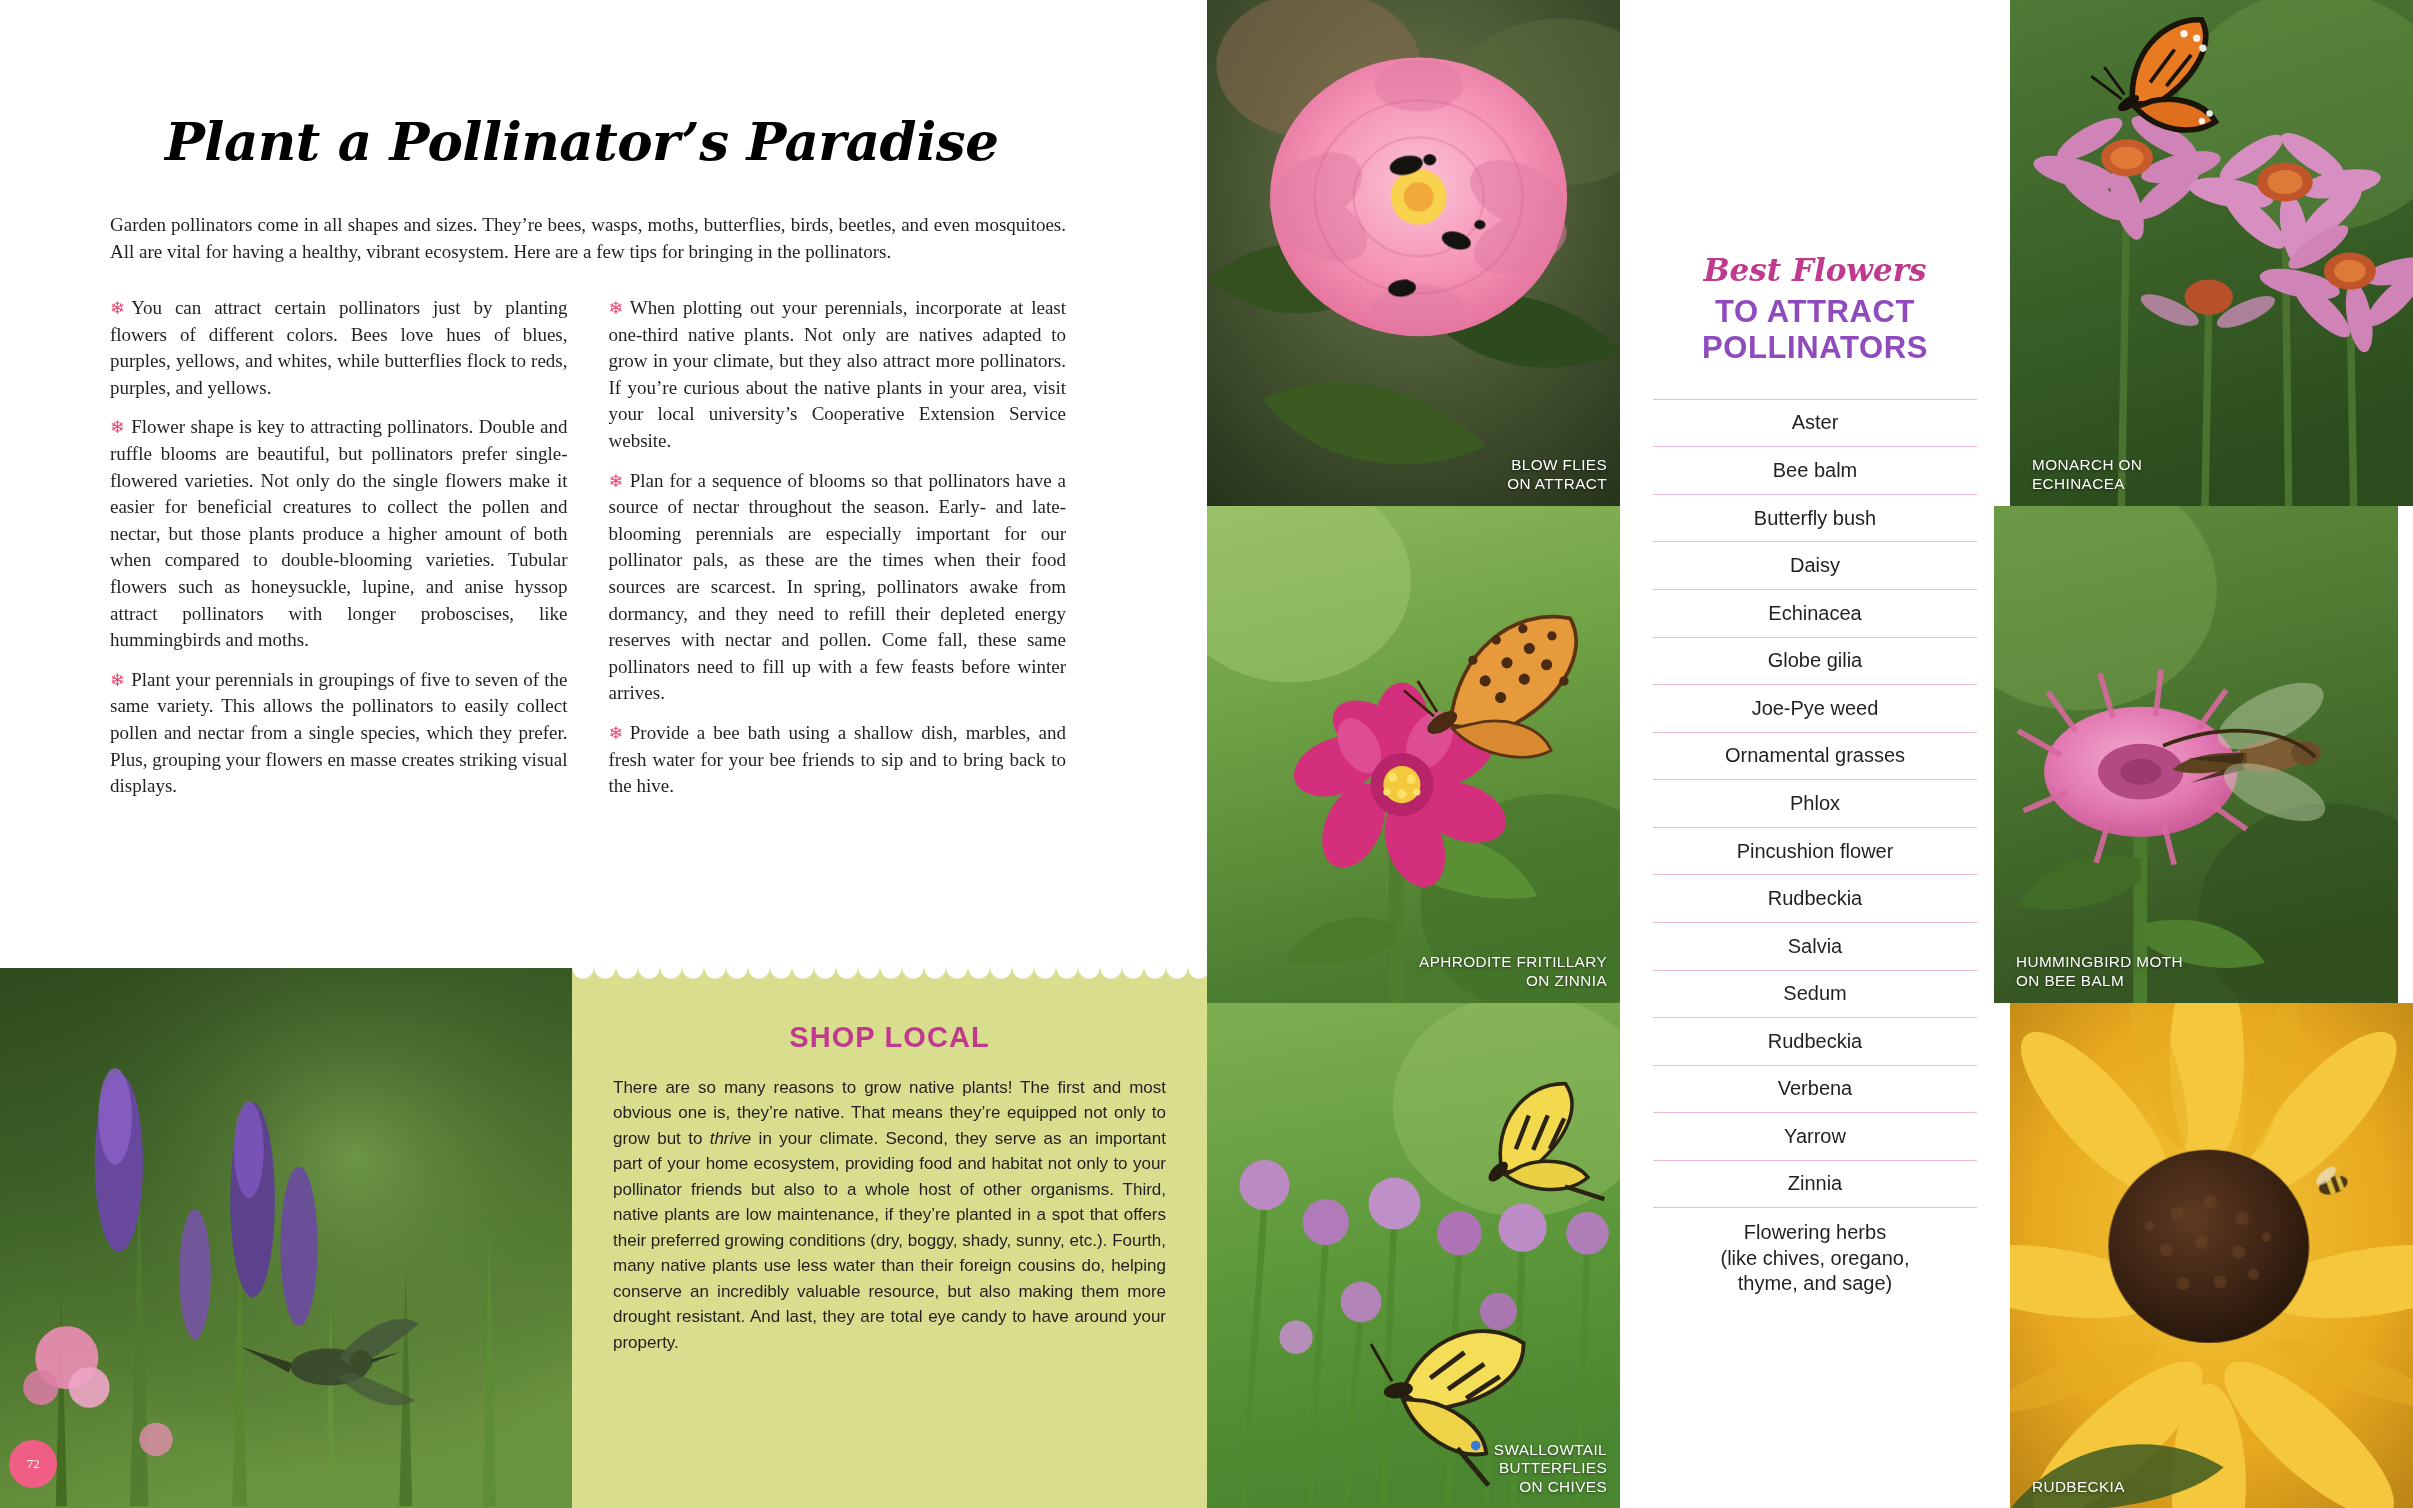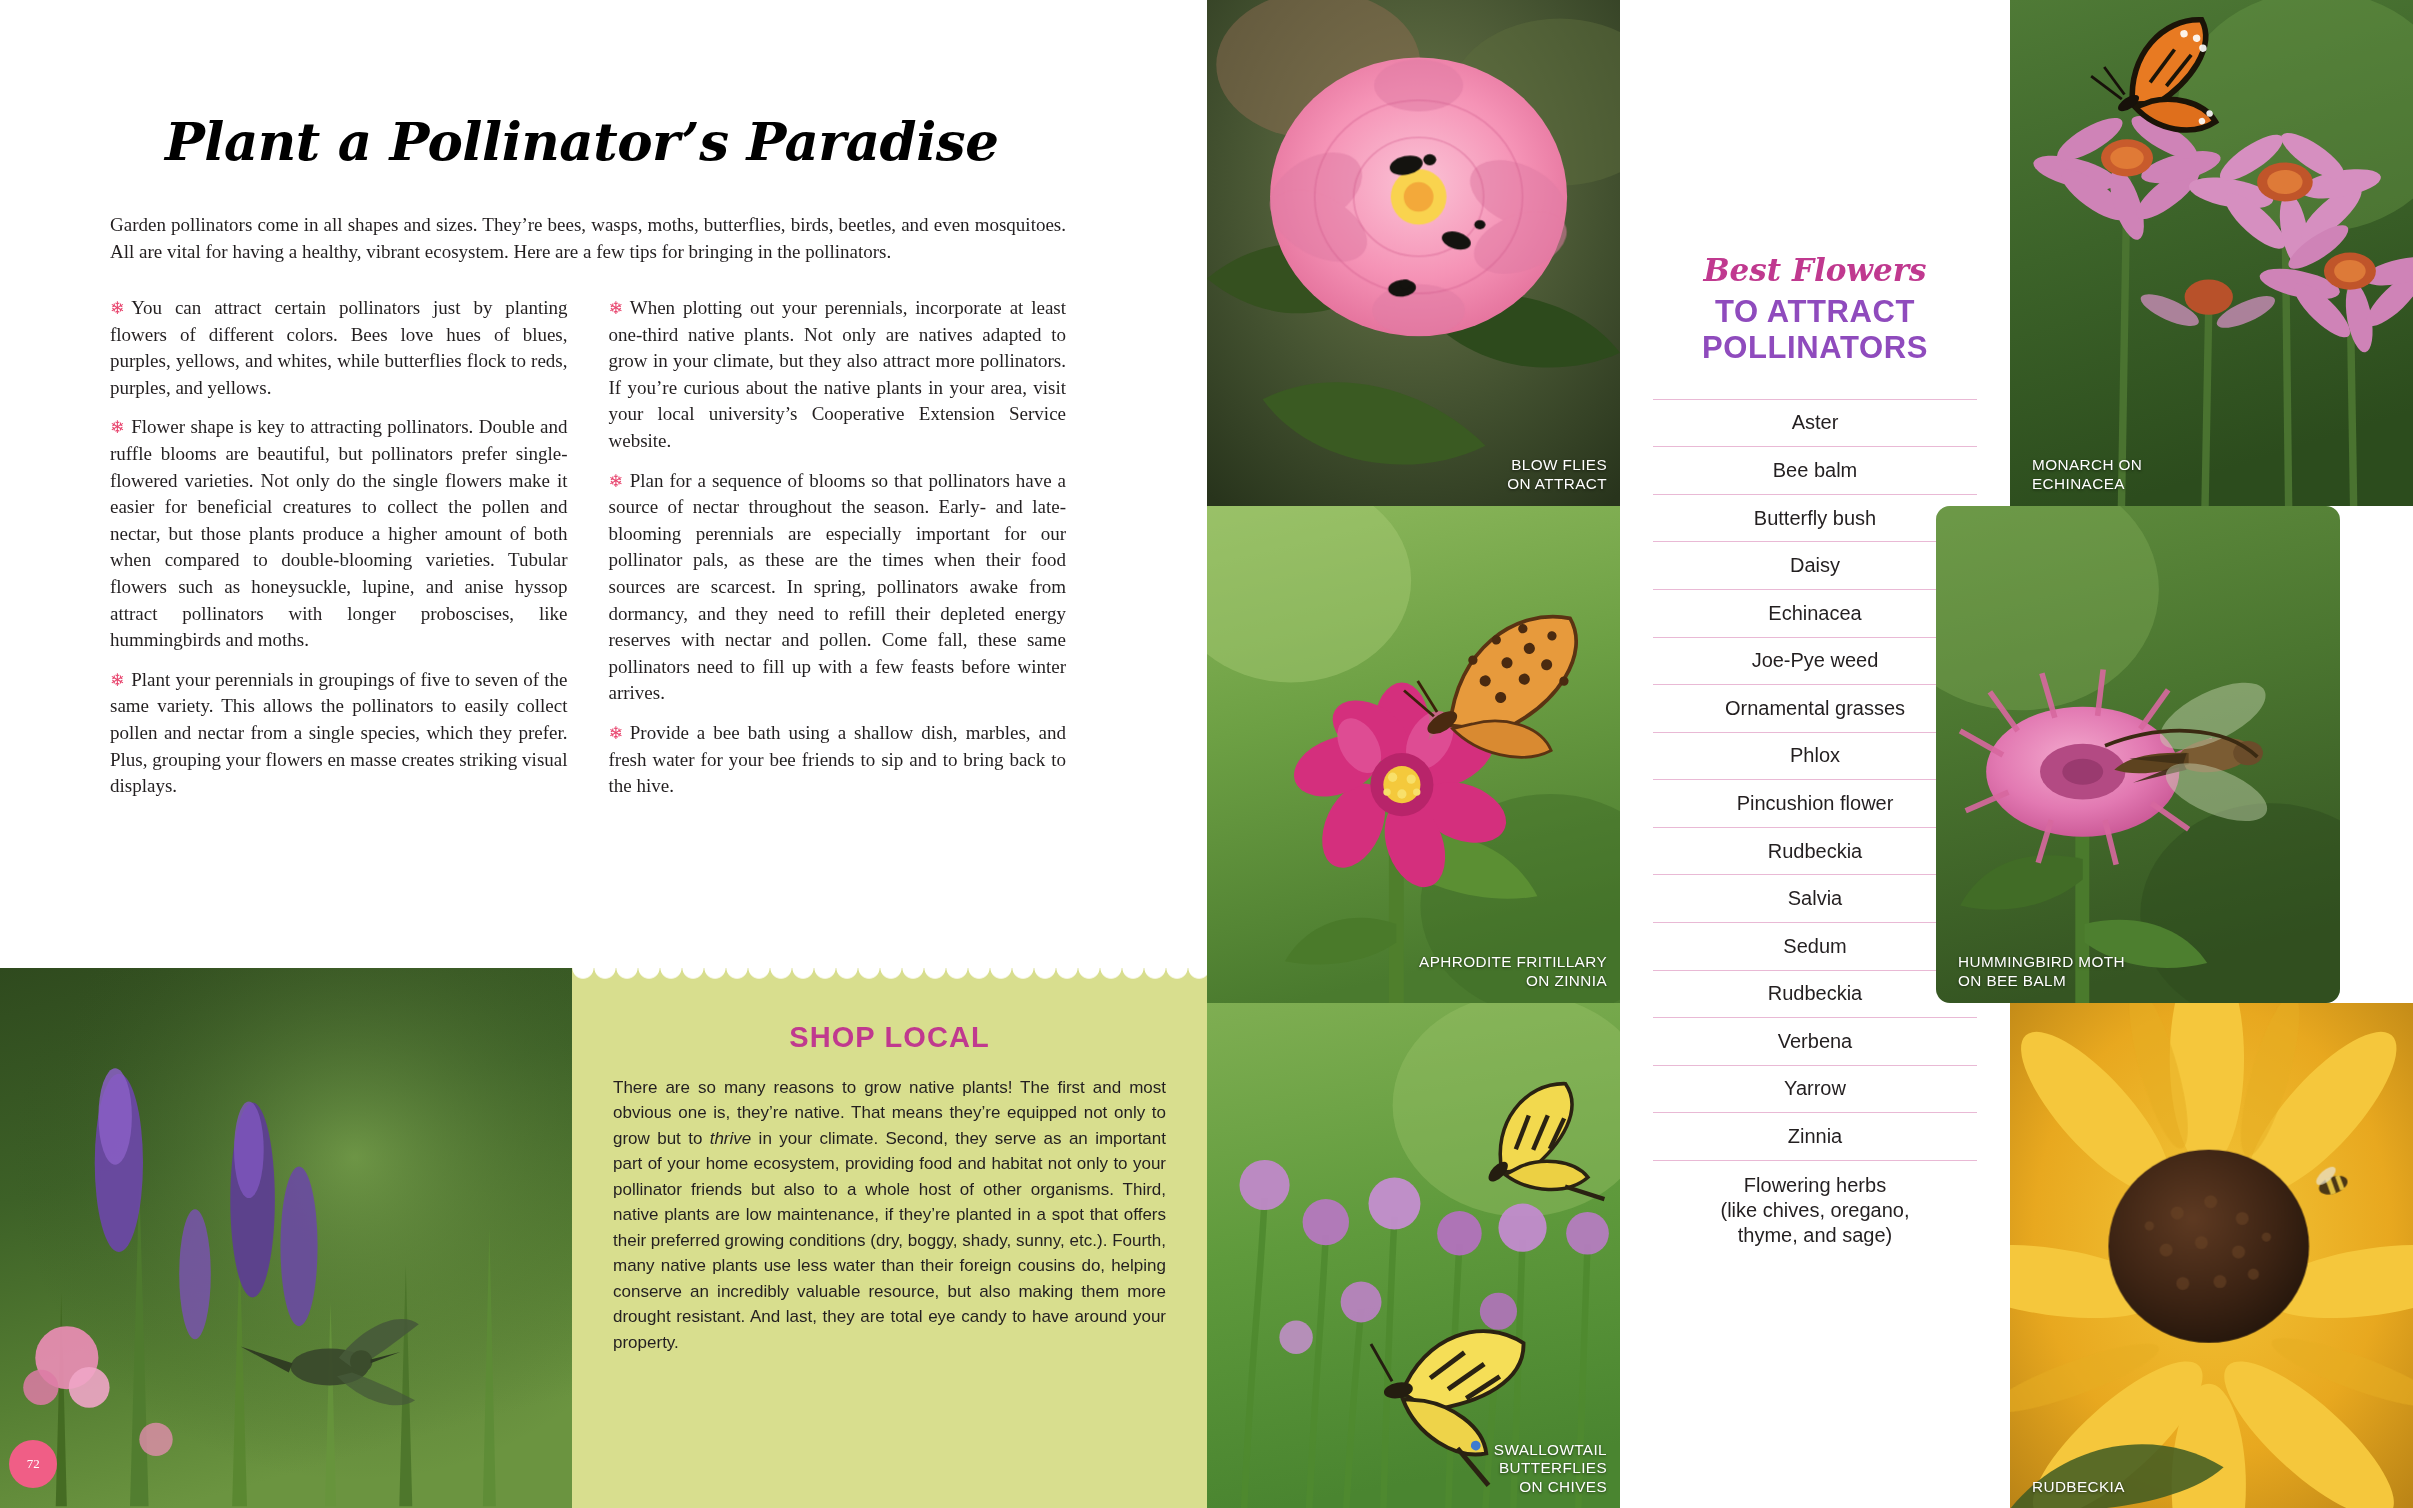--- a/index.html
+++ b/index.html
@@ -466,20 +466,21 @@
     <div class="list-head">
       <div>TO ATTRACT</div>
       <div>POLLINATORS</div>
     </div>
     <ul class="flower-list">
       <li>Aster</li>
       <li>Bee balm</li>
       <li>Butterfly bush</li>
       <li>Daisy</li>
       <li>Echinacea</li>
+      <li>Globe gilia</li>
       <li>Joe-Pye weed</li>
       <li>Ornamental grasses</li>
       <li>Phlox</li>
       <li>Pincushion flower</li>
       <li>Rudbeckia</li>
       <li>Salvia</li>
       <li>Sedum</li>
       <li>Rudbeckia</li>
       <li>Verbena</li>
       <li>Yarrow</li>
@@ -578,21 +579,21 @@
           <ellipse cx="40" cy="16" rx="34" ry="11" transform="rotate(-24,40,16)"></ellipse>
         </g>
       </g>
     </svg>
     <div class="caption left">
       <div>MONARCH ON</div>
       <div>ECHINACEA</div>
     </div>
   </div>
 
-  <div class="photo" style="left:1936px; top:506px; width:404px; height:497px;border-radius:14px;">
+  <div class="photo" style="left:1994px; top:506px; width:404px; height:497px;">
     <svg width="404" height="497" viewBox="0 0 435 535" preserveAspectRatio="none">
       <defs>
         <linearGradient id="gBalm" x1="0" y1="0" x2="0.2" y2="1">
           <stop offset="0%" stop-color="#5f8c3d"></stop>
           <stop offset="45%" stop-color="#4b7630"></stop>
           <stop offset="100%" stop-color="#355522"></stop>
         </linearGradient>
         <radialGradient id="gBalmHead" cx="0.45" cy="0.4" r="0.65">
           <stop offset="0%" stop-color="#f3a8cd"></stop>
           <stop offset="60%" stop-color="#e279b2"></stop>

